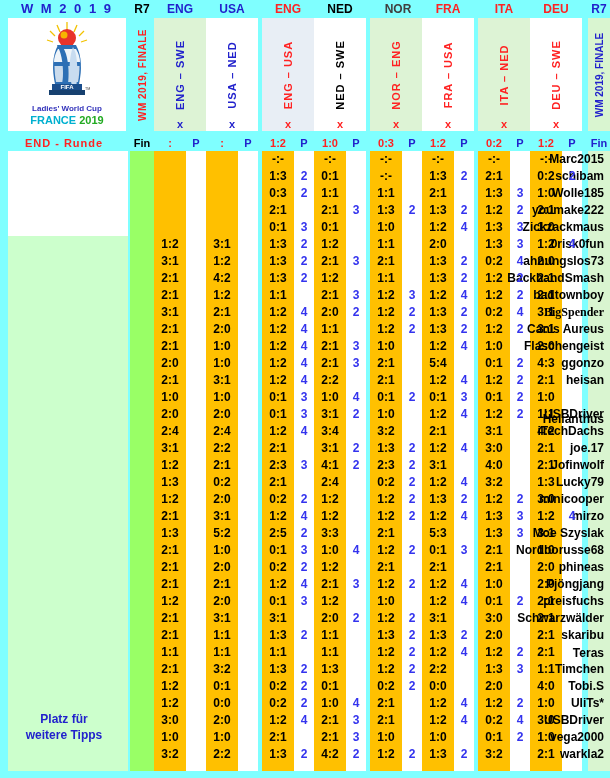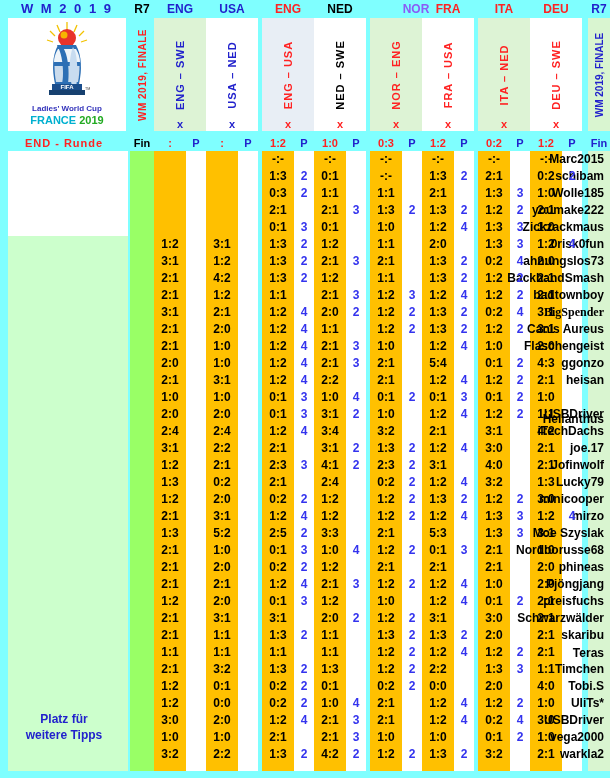--- a/index.html
+++ b/index.html
@@ -145,21 +145,21 @@
         <div class="vcol" style="left:262px;width:52px;background:#E8EEF5;">
           <div class="vtxt" style="color:#FF2222;">ENG – USA</div>
         </div>
         <div class="xrow" style="left:262px;width:52px;color:#FF2222;">x</div>
         <div class="tline r1" style="left:314px;width:52px;color:#000000;">NED</div>
         <div class="tline r2" style="left:314px;width:52px;color:#FF2222;">SWE</div>
         <div class="vcol" style="left:314px;width:52px;background:#FFFFFF;">
           <div class="vtxt" style="color:#000000;">NED – SWE</div>
         </div>
         <div class="xrow" style="left:314px;width:52px;color:#FF2222;">x</div>
-        <div class="tline r1" style="left:390px;width:52px;color:#8b5cf6;">NOR</div>
+        <div class="tline r1" style="left:372px;width:52px;color:#404040;">NOR</div>
         <div class="tline r2" style="left:370px;width:52px;color:#000000;">ENG</div>
         <div class="vcol" style="left:370px;width:52px;background:#DDF3D5;">
           <div class="vtxt" style="color:#FF2222;">NOR – ENG</div>
         </div>
         <div class="xrow" style="left:370px;width:52px;color:#FF2222;">x</div>
         <div class="tline r1" style="left:422px;width:52px;color:#FF2222;">FRA</div>
         <div class="tline r2" style="left:422px;width:52px;color:#000000;">USA</div>
         <div class="vcol" style="left:422px;width:52px;background:#FFFFFF;">
           <div class="vtxt" style="color:#FF2222;">FRA – USA</div>
         </div>

